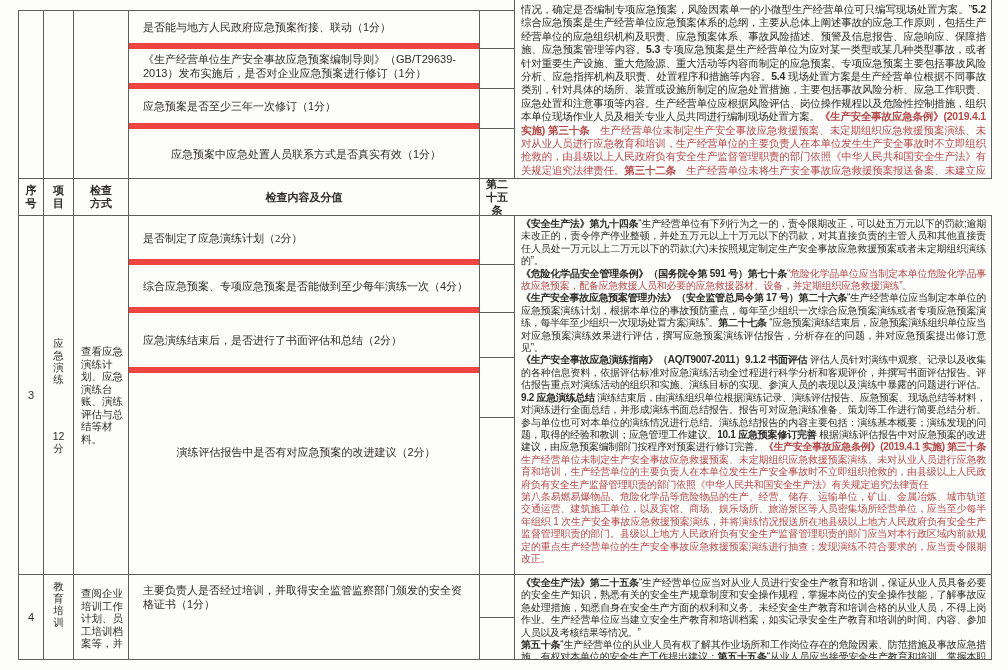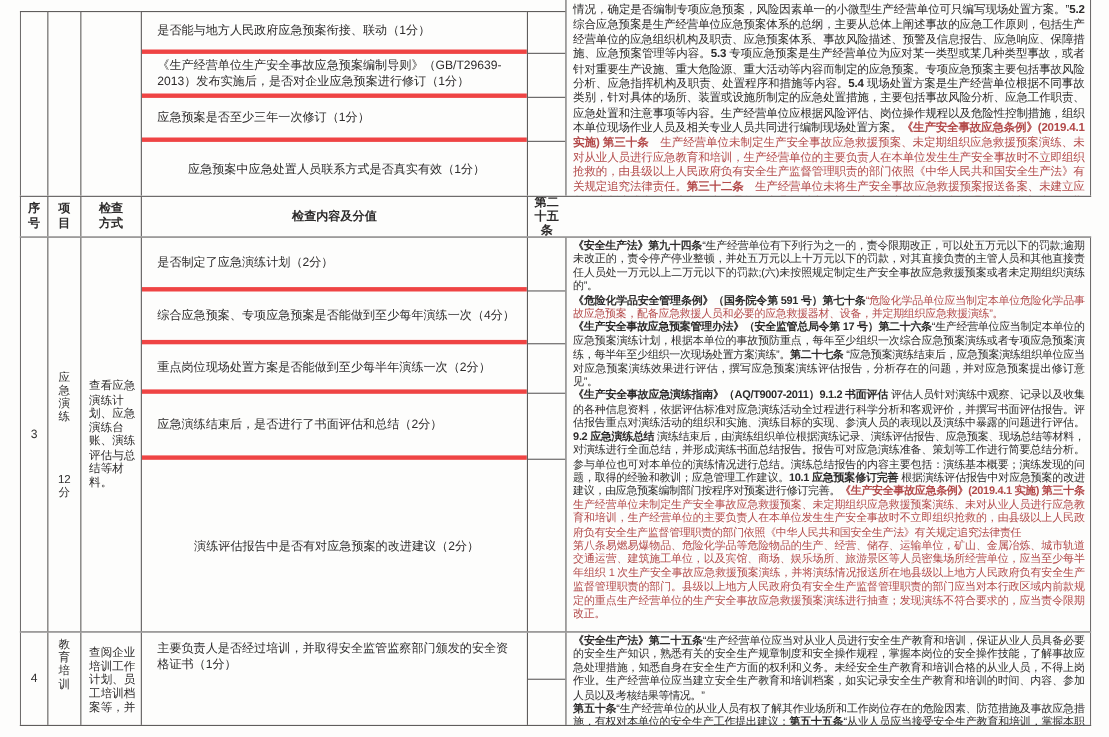--- a/index.html
+++ b/index.html
@@ -42,21 +42,21 @@
   .proj-cell { display:flex; flex-direction:column; align-items:center;
                justify-content:center; gap:9px; font-size:10.5px; }
   .proj-cell.top-align { justify-content:flex-start; padding-top:5px; gap:10px; }
   .vname { width:13px; line-height:12px; text-align:center; word-break:break-all; }
   .vscore { width:15px; line-height:12px; text-align:center; word-break:break-all;margin-top:36px; }
 
   .method-cell { display:flex; align-items:center; padding:2px 5px 2px 7px;
                  font-size:10.5px; line-height:12.5px; word-break:break-all; }
   .method-cell.top-align { align-items:center; padding-top:5px; }
 
-  .c-cell { border-bottom:4px solid #ef4444; display:flex; align-items:center;
+  .c-cell { border-bottom:6px solid #ef4444; display:flex; align-items:center;
             padding:2px 10px 2px 14px; font-size:11px; line-height:14px; }
   .c-cell:last-child { border-bottom:none;justify-content:center; }
   .r-cell { border-bottom:1px solid #5f5d5c; }
   .r-cell:last-child { border-bottom:none; }
 
   .basis { padding:2px 5px 2px 6px; font-size:10px; line-height:12.4px;
            letter-spacing:-0.3px; text-align:justify; overflow:hidden; height:100%; }
   .basis.top-basis { font-size:10.5px; line-height:13.4px; letter-spacing:-0.2px; padding-top:3px; }
   .basis .b { font-weight:bold; }
   .basis .r { color:#b34a4a; }
@@ -118,28 +118,25 @@
       <span>3</span>
     </div>
     <div class="col w-proj proj-cell">
       <div class="vname">应急演练</div>
       <div class="vscore">12分</div>
     </div>
     <div class="col w-method method-cell">
       <span>查看应急演练计划、应急演练台账、演练评估与总结等材料。</span>
     </div>
     <div class="col w-content">
-        <div class="c-cell" style="height: 49px;">
+        <div class="c-cell" style="height: 49px; font-family: Liberation Serif, serif;">
           <span>是否制定了应急演练计划（2分）</span>
         </div>
         <div class="c-cell" style="height: 48px;">
           <span>综合应急预案、专项应急预案是否能做到至少每年演练一次（4分）</span>
-        </div>
-        <div class="c-cell" style="height: 45px;">
-          <span>重点岗位现场处置方案是否能做到至少每半年演练一次（2分）</span>
         </div>
         <div class="c-cell" style="height: 60px;">
           <span>应急演练结束后，是否进行了书面评估和总结（2分）</span>
         </div>
         <div class="c-cell" style="height: 157px;">
           <span>演练评估报告中是否有对应急预案的改进建议（2分）</span>
         </div>
       </div>
     <div class="col w-result">
         <div class="r-cell" style="height: 49px;"></div>

